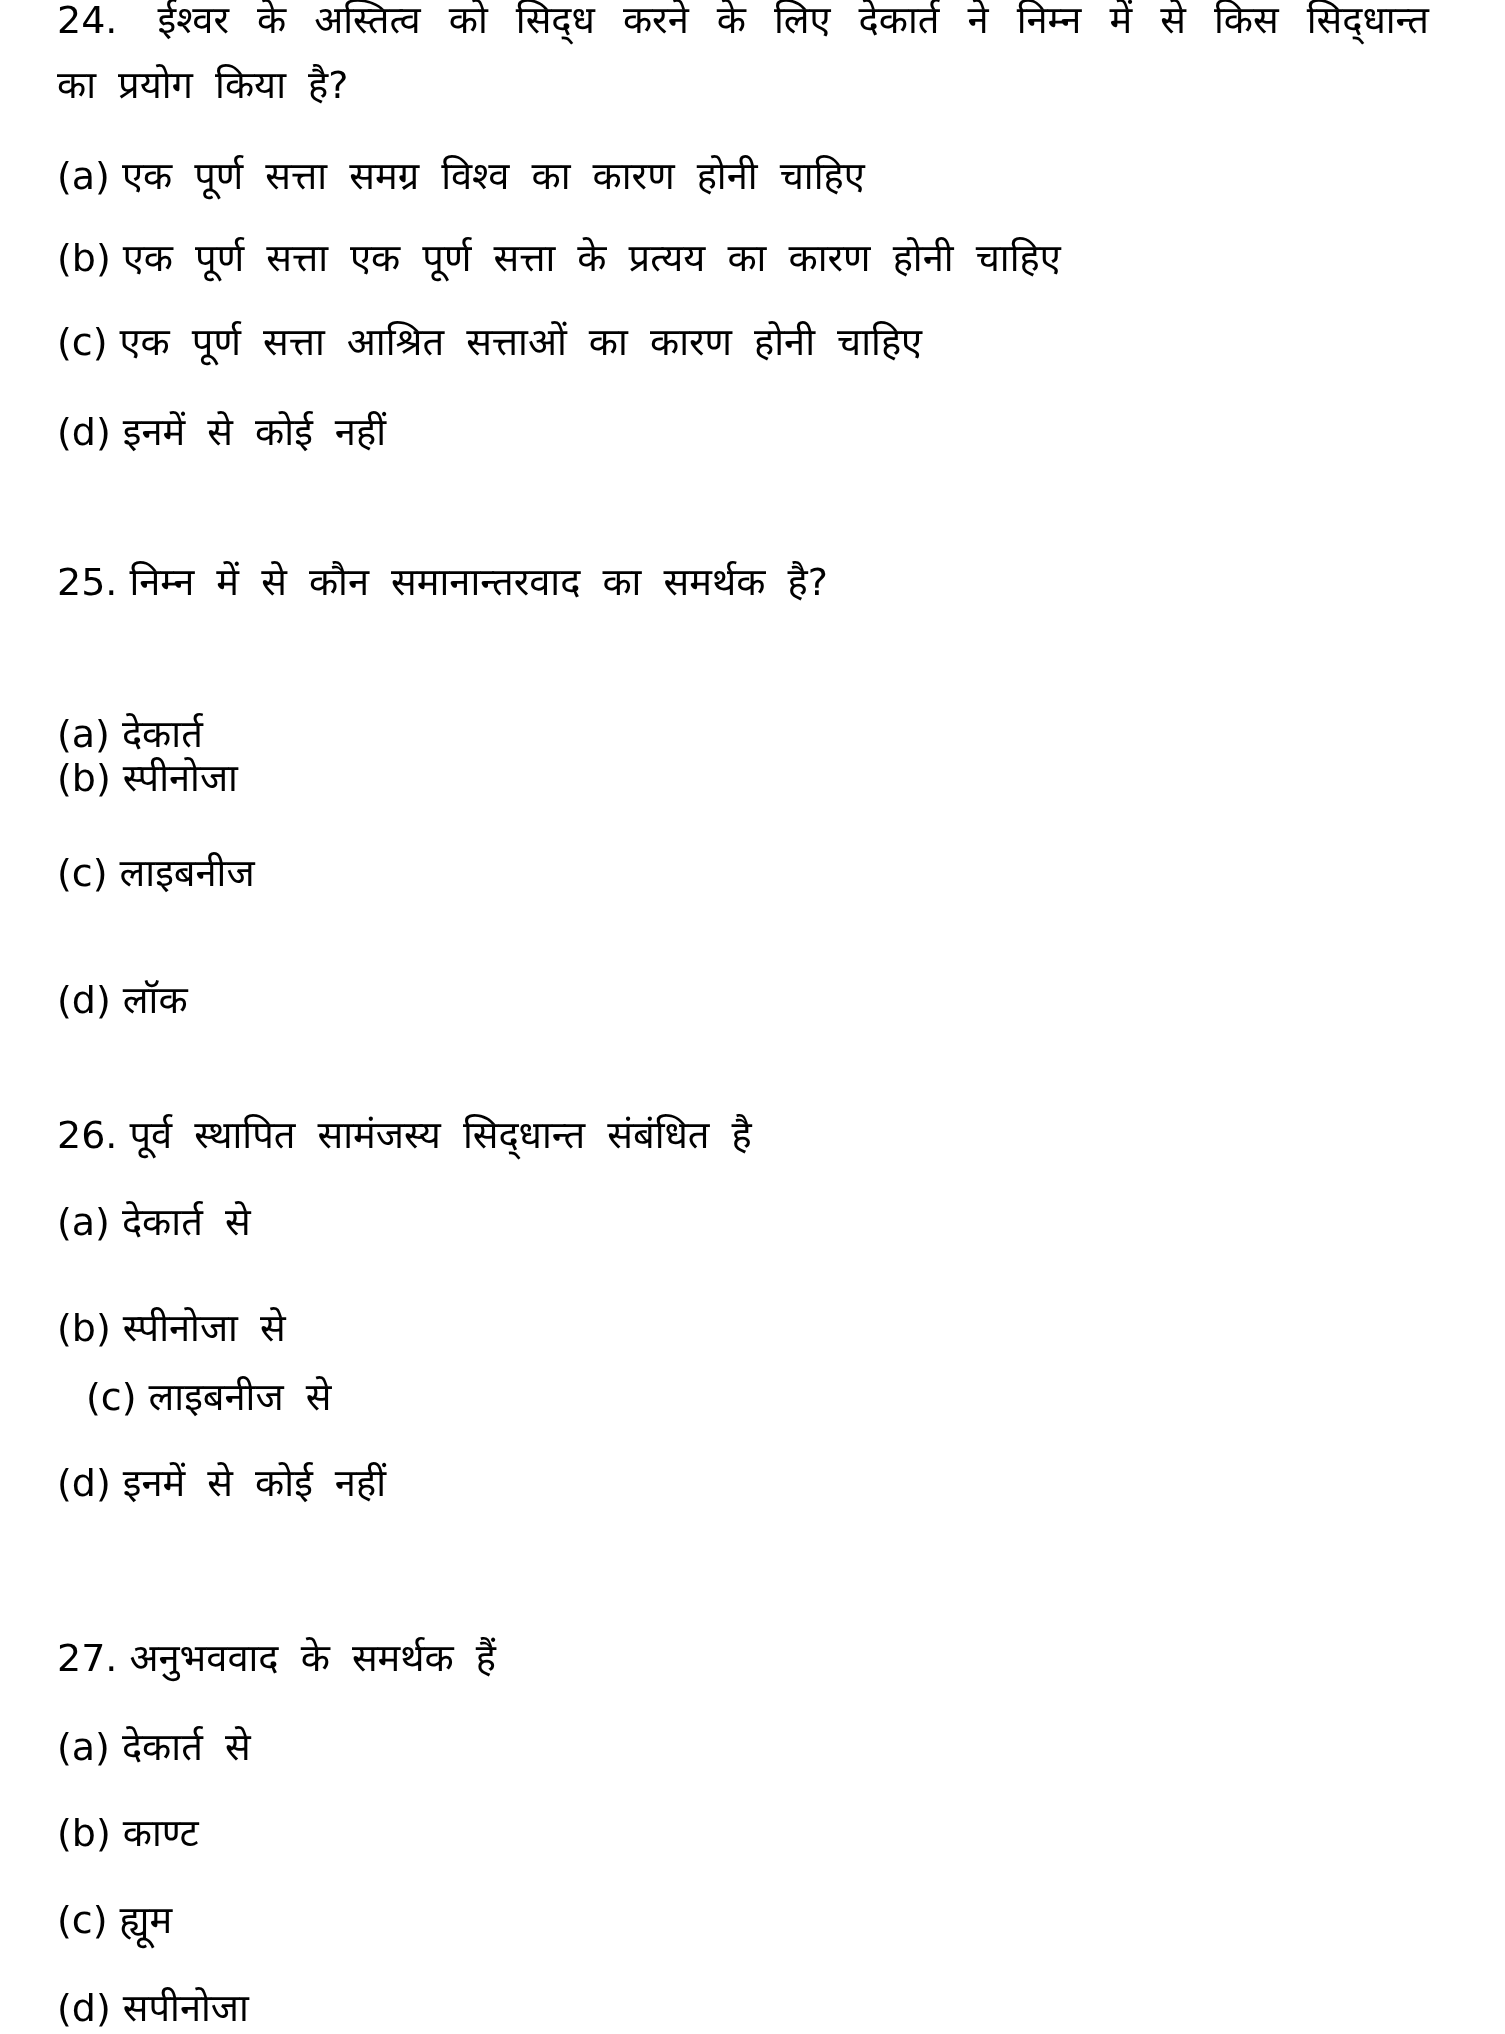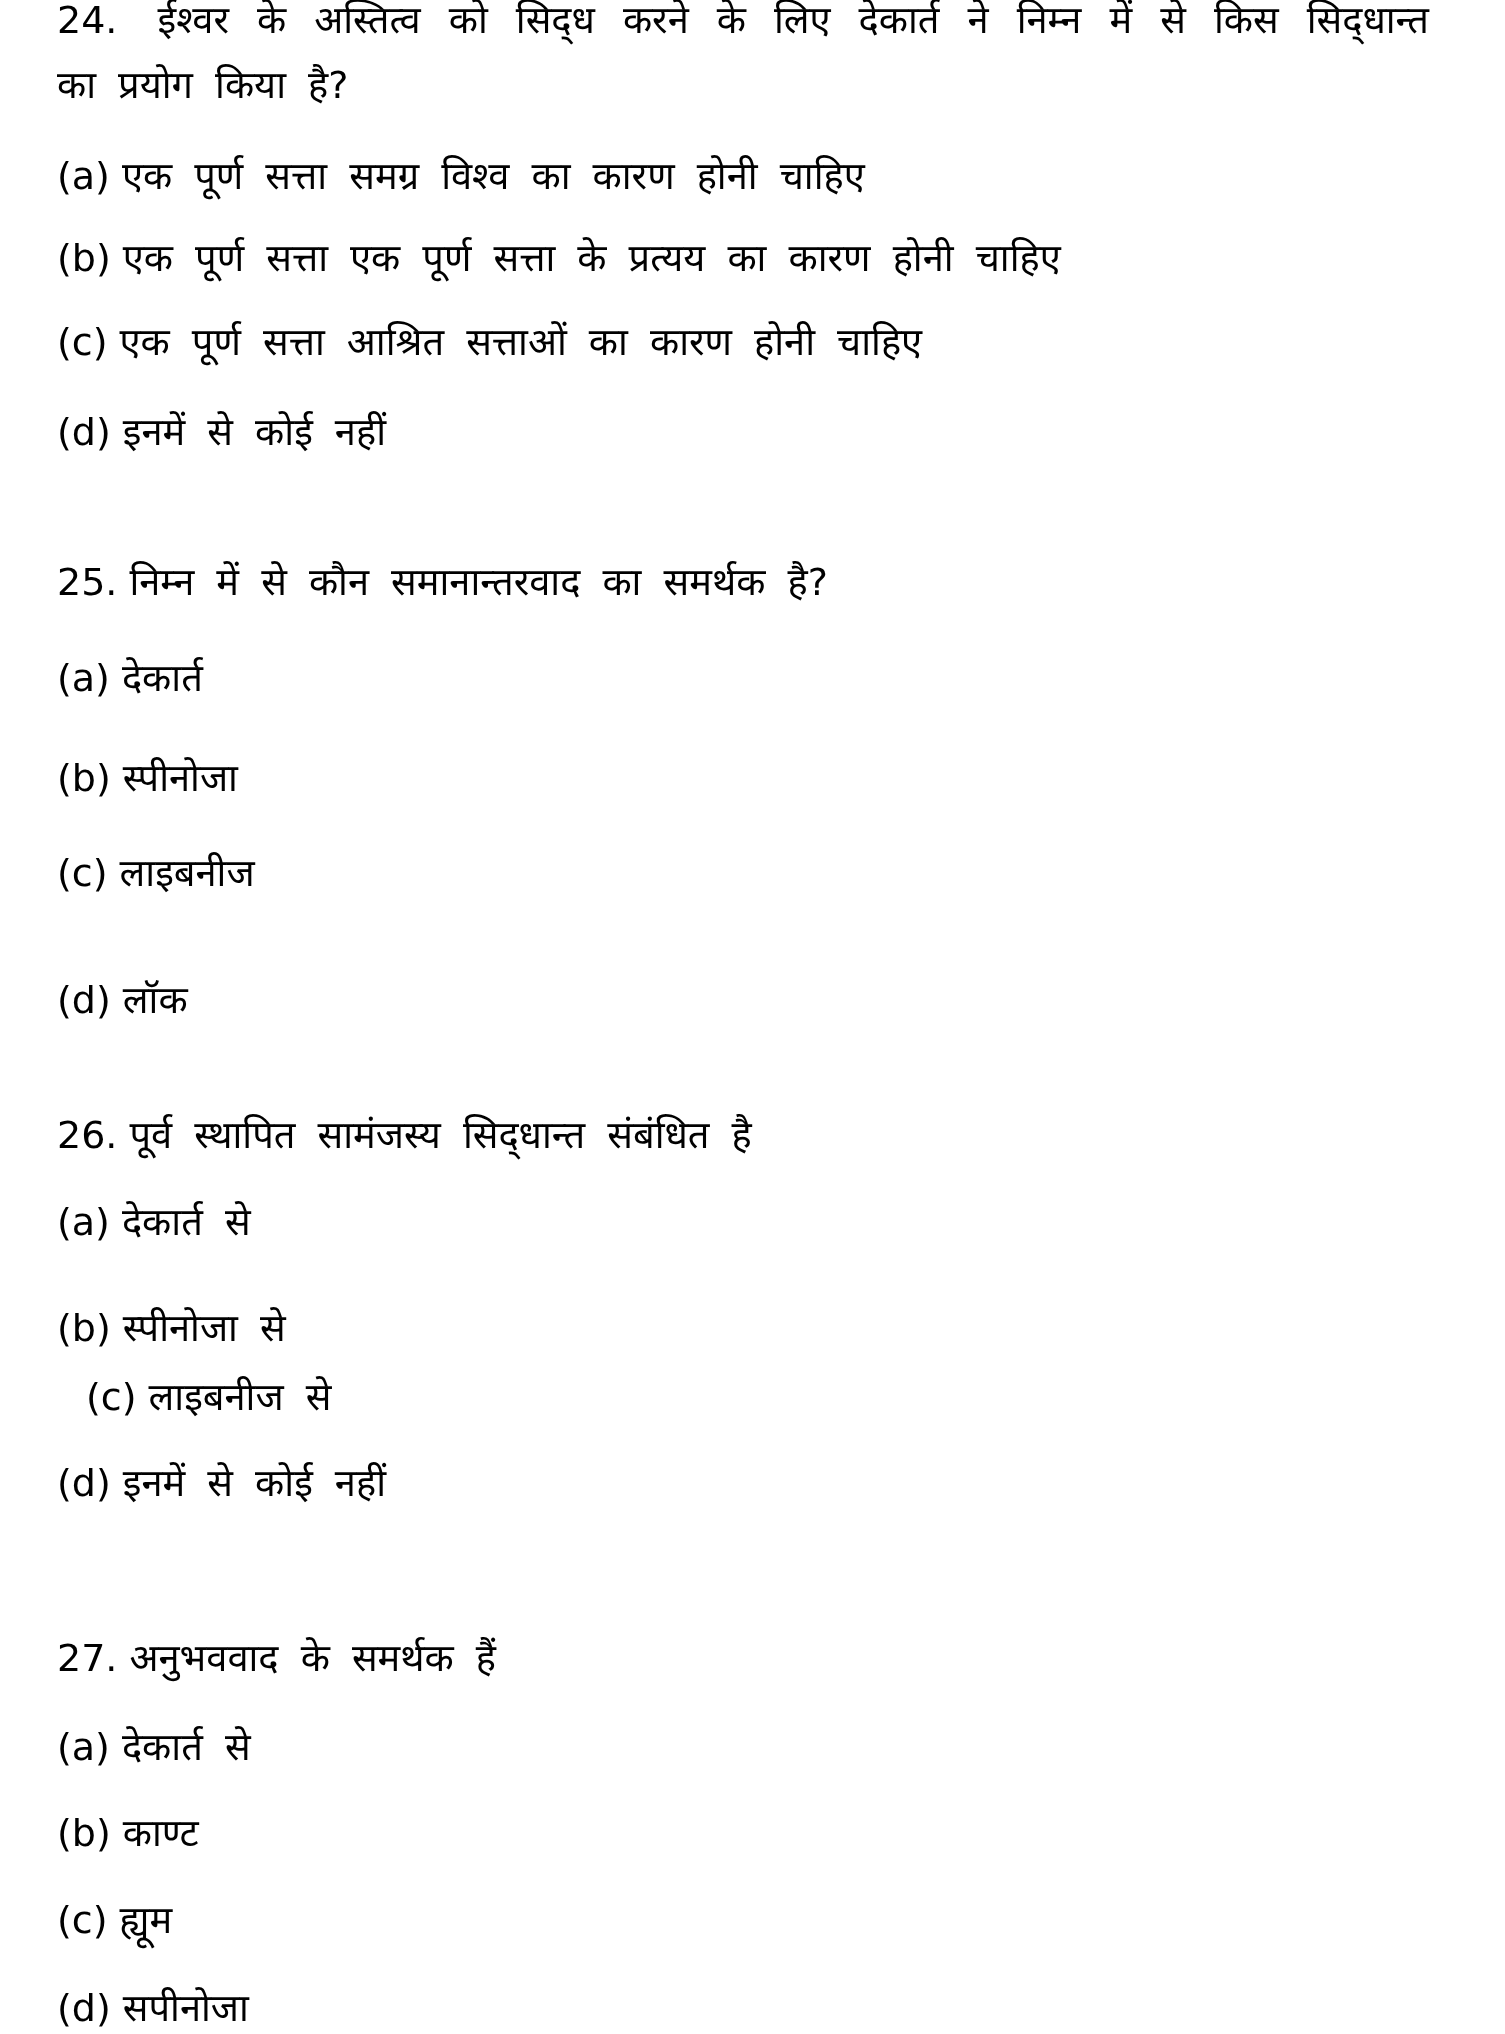--- a/index.html
+++ b/index.html
@@ -56,21 +56,21 @@
   </div>
   <div class="line" style="top:402px;">
     <span class="opt-label">(d)</span><span>इनमें से कोई नहीं</span>
   </div>
 </div>
 
 <div>
   <div class="line" style="top:552px;">
     <span class="num">25.</span><span>निम्न में से कौन समानान्तरवाद का समर्थक है?</span>
   </div>
-  <div class="line" style="top:648px;">
+  <div class="line" style="top:704px;">
     <span class="opt-label">(a)</span><span>देकार्त</span>
   </div>
   <div class="line" style="top:748px;">
     <span class="opt-label">(b)</span><span>स्पीनोजा</span>
   </div>
   <div class="line" style="top:843px;">
     <span class="opt-label">(c)</span><span>लाइबनीज</span>
   </div>
   <div class="line" style="top:930px;margin-top:40px;">
     <span class="opt-label">(d)</span><span>लॉक</span>

